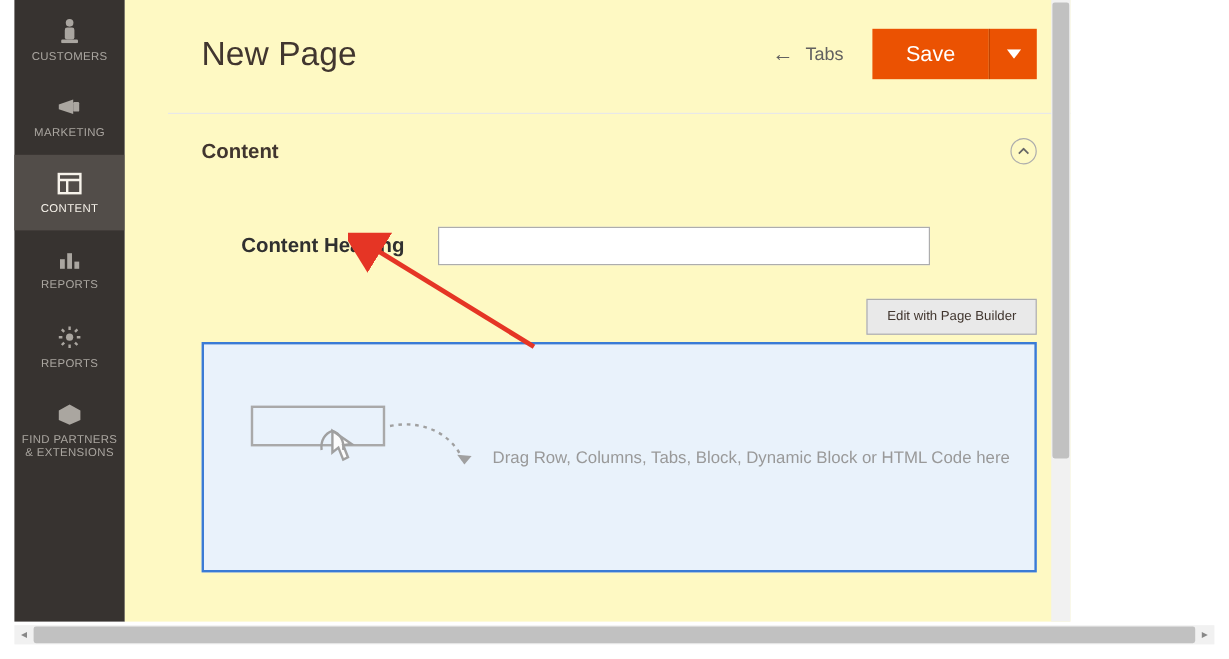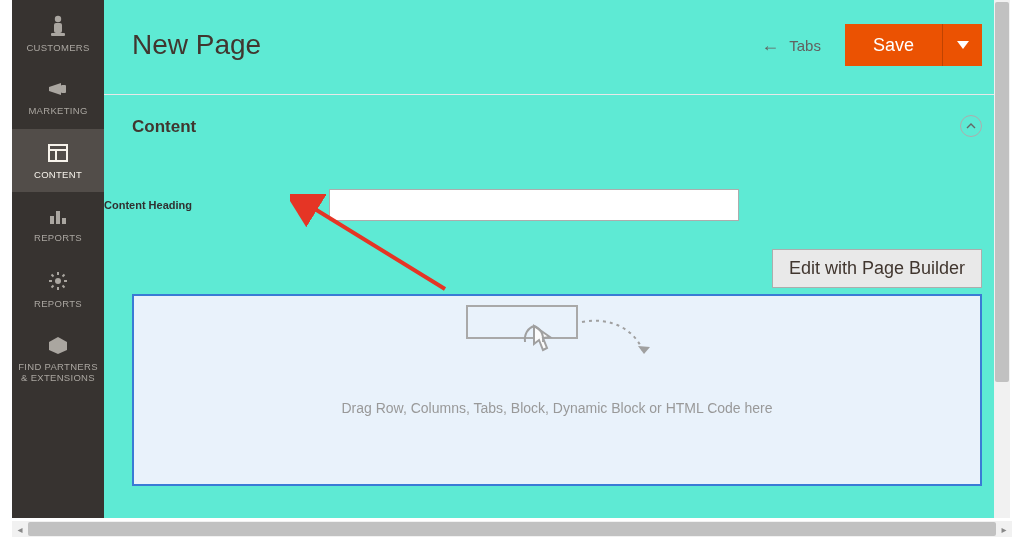--- a/index.html
+++ b/index.html
@@ -1,51 +1,51 @@
 <!DOCTYPE html>
 <html><head>
 <meta charset="utf-8">
 <style>
   * { box-sizing: border-box; margin: 0; padding: 0; }
   html, body { width: 1024px; height: 549px; overflow: hidden; font-family: 'Helvetica Neue', Arial, sans-serif; background: #fff; }
   .viewport { position: relative; width: 1024px; height: 549px; }
-  .inner-content { position: relative; width: 998px; height: 518px; margin-left: 12px; margin-top: 0; background: #fff; }
+  .inner-content { position: relative; width: 880px; height: 518px; margin-left: 12px; margin-top: 0; background: #fff; }
 
   
   .sidebar { position: absolute; left: 0; top: 0; bottom: 0; width: 92px; background: #373330; display: flex; flex-direction: column; }
   .sidebar-item { width: 92px; text-align: center; color: #aaa6a0; font-size: 9.5px; letter-spacing: .3px; padding: 14px 2px 12px 2px; cursor: pointer; }
   .sidebar-item.active { background: #524d49; color: #f7f3eb; }
   .sidebar-item .label { display: block; margin-top: 6px; line-height: 1.2; }
   .sidebar-item svg { display: block; margin: 0 auto; }
 
   
-  .main { position: absolute; left: 92px; right: 0; top: 0; bottom: 0; background: #5eead4; }
+  .main { position: absolute; left: 92px; right: 0; top: 0; bottom: 0; background: #fef9c3; padding-left: 36px; }
   .topbar { display: flex; align-items: center; padding: 24px 28px 28px 28px; }
   .page-title { font-size: 28px; font-weight: 300; color: #41362f; flex: 1; }
   .back-btn { display: inline-flex; align-items: center; gap: 10px; color: #626160; font-size: 15px; cursor: pointer; margin-right: 24px; }
   .back-arrow { font-size: 18px; line-height: 1; }
   .save-wrap { display: inline-flex; align-items: stretch; }
   .save-btn { background: #eb5202; color: #fff; border: none; padding: 0 28px; height: 42px; font-size: 18px; cursor: pointer; }
   .save-more { background: #eb5202; color: #fff; border: none; border-left: 1px solid rgba(0,0,0,.18); width: 40px; height: 42px; cursor: pointer; display: inline-flex; align-items: center; justify-content: center; }
   .save-more svg { display:block; }
 
   .sep { border: none; border-top: 1px solid #e8e8e8; margin: 0; }
 
   .section { padding: 22px 28px 8px 28px; position: relative; }
   .section-title { font-size: 17px; color: #41362f; font-weight: 600; }
   .collapse-icon { position: absolute; right: 28px; top: 20px; width: 22px; height: 22px; border: 1px solid #adadad; border-radius: 50%; display: flex; align-items: center; justify-content: center; cursor: pointer; color:#666; }
 
   .field-row { display: flex; align-items: center; margin: 44px 0 28px 0; }
-  .field-label { width: 225px; text-align: left; padding-right: 28px; font-size: 11px; color: #303030; font-weight: 600; }
+  .field-label { width: 225px; text-align: right; padding-right: 28px; font-size: 17px; color: #303030; font-weight: 600; }
   .field-input { width: 410px; height: 32px; border: 1px solid #adadad; padding: 4px 8px; font-size: 14px; }
 
   .edit-row { display: flex; justify-content: flex-end; padding: 0 28px 6px 28px; }
-  .edit-btn { background: #e9e9e9; border: 1px solid #adadad; color: #41362f; font-size: 18px; padding: 8px 16px; cursor: pointer; }
+  .edit-btn { background: #e9e9e9; border: 1px solid #adadad; color: #41362f; font-size: 11px; padding: 8px 16px; cursor: pointer; }
 
-  .builder-area { margin: 0 28px 22px 28px; border: 2px solid #3a7bd5; background: #e9f2fb; height: 192px; display: flex; flex-direction: column; align-items: center; justify-content: flex-start; position: relative; }
+  .builder-area { margin: 0 28px 22px 28px; border: 2px solid #3a7bd5; background: #e9f2fb; height: 192px; display: flex; flex-direction: row; align-items: center; justify-content: center; position: relative; }
   .drag-graphic { display:flex; align-items:center; justify-content:center; margin-bottom:24px; }
   .drag-text { color: #999; font-size: 14px; }
 
   
   .arrow-annot { position: absolute; pointer-events: none; }
 
   
   .vscroll-track { position: absolute; right: 0; top: 0; width: 16px; height: 518px; background: #f1f1f1; }
   .vscroll-thumb { position: absolute; right: 1px; width: 14px; background: #c1c1c1; border-radius: 2px; }
   .hscroll-track { position: absolute; left: 12px; bottom: 12px; right: 12px; height: 16px; background: #f1f1f1; }

